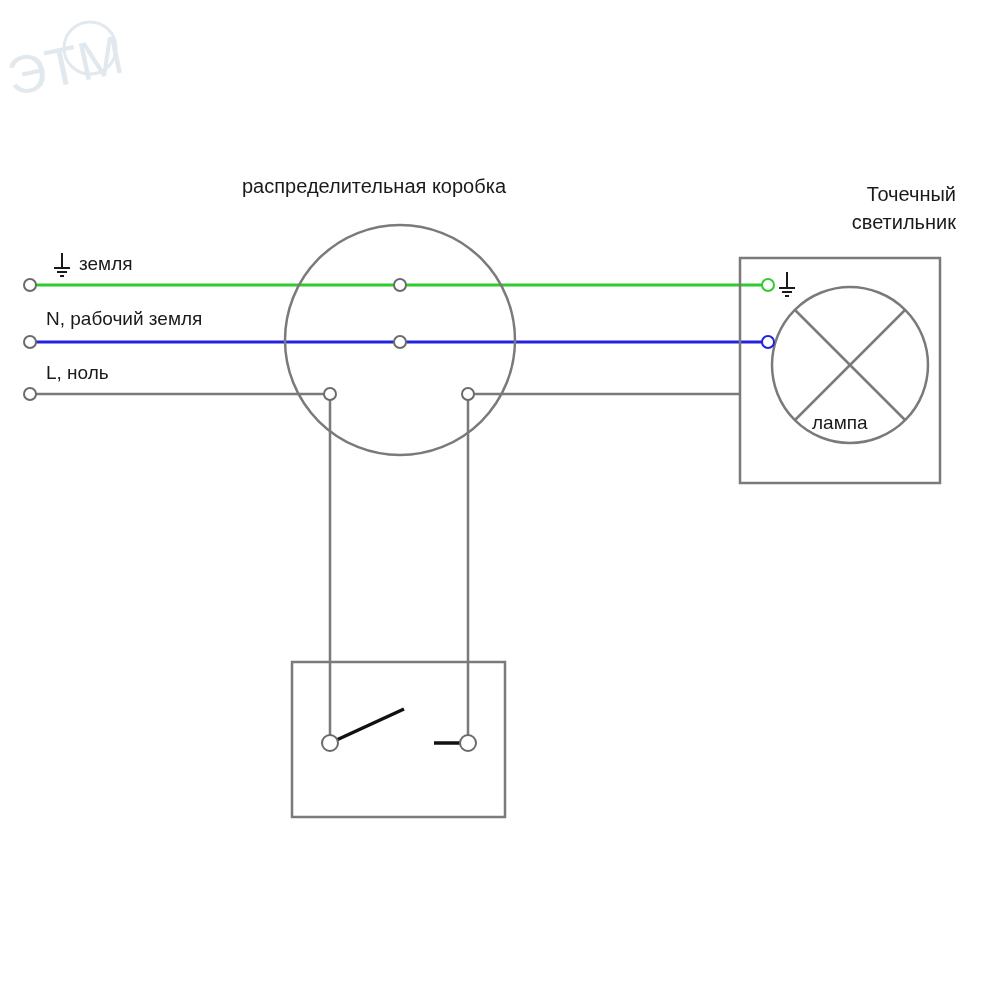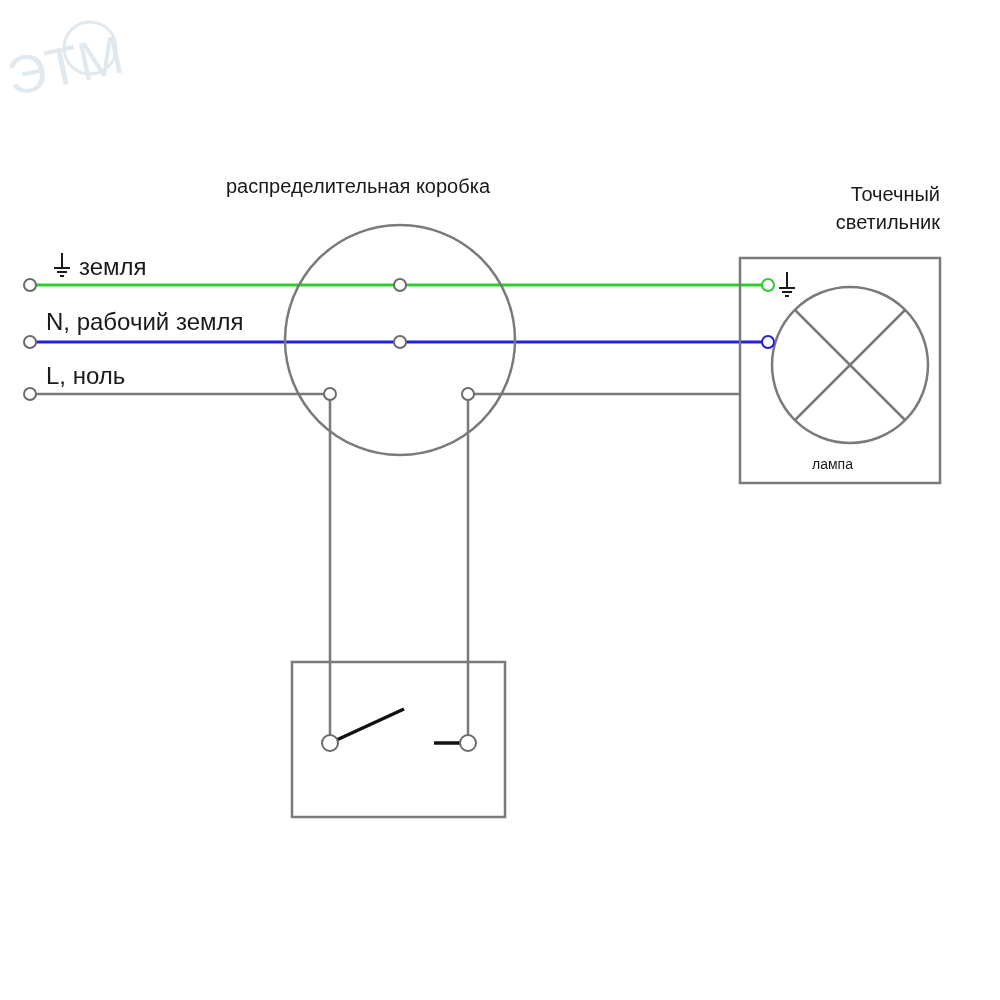--- a/index.html
+++ b/index.html
@@ -20,27 +20,27 @@
     left: 0;
     top: 0;
   }
   .lbl {
     position: absolute;
     color: #1a1a1a;
     white-space: nowrap;
   }
   .lbl-title {
     font-size: 20px;
+    margin-left: 16px;
   }
   .lbl-wire {
-    font-size: 24px;
+    font-size: 19px;
   }
   .lbl-small {
-    font-size: 14px;
-    margin-top: 44px;
+    font-size: 19px;
   }
   .lbl-center {
     text-align: right;
   }
   .watermark {
     position: absolute;
     left: 8px;
     top: 10px;
     width: 120px;
     height: 120px;

